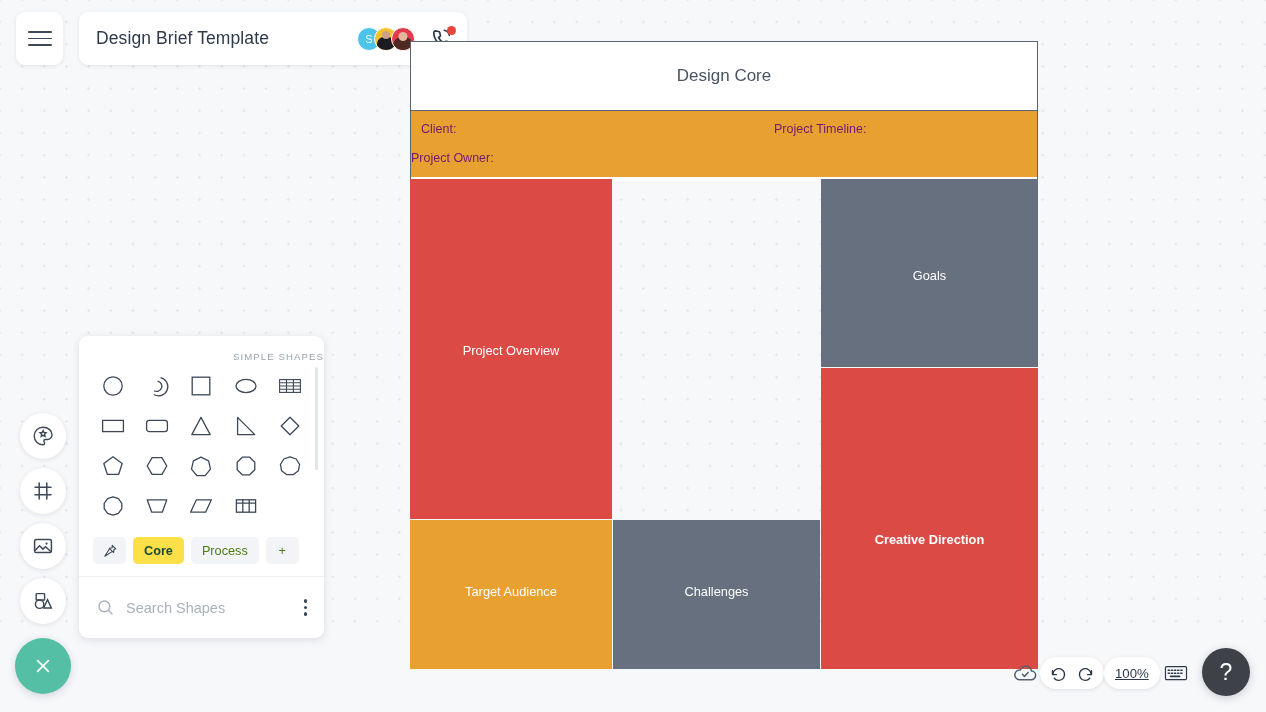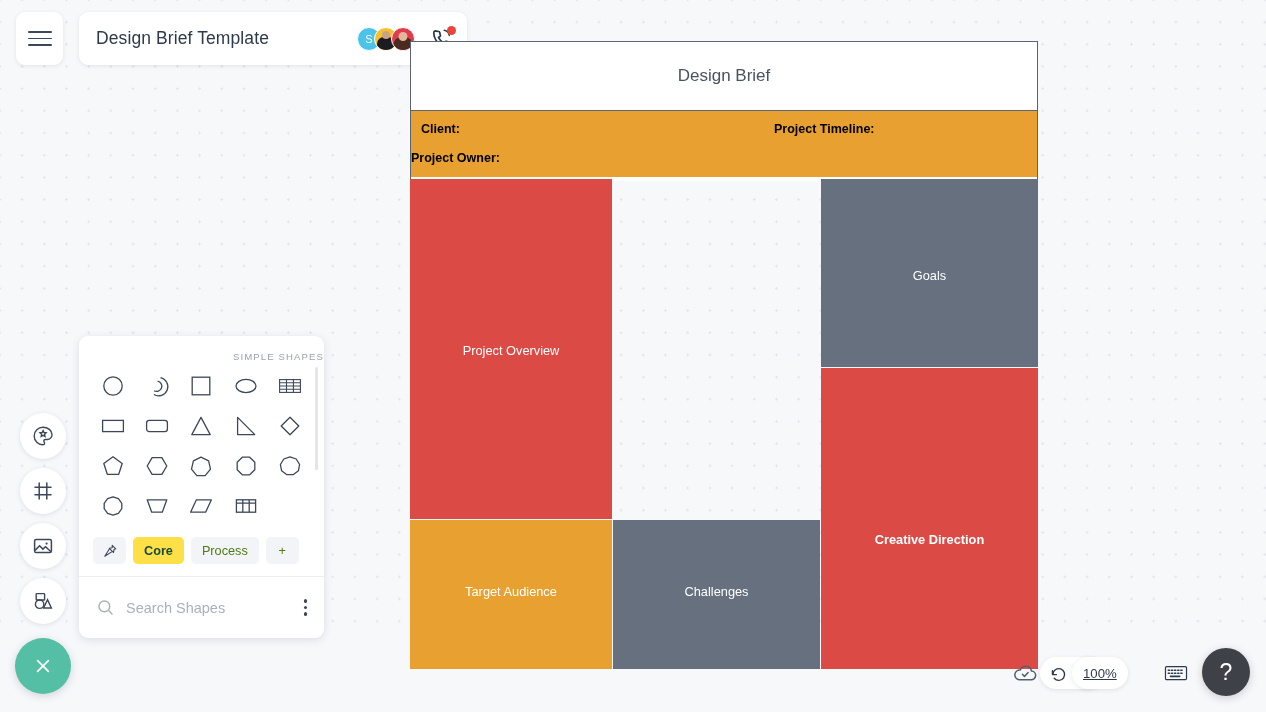--- a/index.html
+++ b/index.html
@@ -98,21 +98,21 @@
     border: 1.4px solid #5b6472;
     display: flex; align-items: center; justify-content: center;
   }
   .doc-header-title { font-size: 17px; color: #4a5361; }
   .doc-meta {
     height: 66px; background: #e8a130;
     border-left: 1.4px solid #5b6472;
     border-right: 1.4px solid #5b6472;
     position: relative;
   }
-  .meta-cell { position: absolute; color: #000000; font-size: 12.5px; font-weight: bold; }
+  .meta-cell { position: absolute; color: #701a75; font-size: 12.5px; }
   .meta-client   { left: 10px;  top: 11px; }
   .meta-timeline { left: 363px; top: 11px; }
   .meta-owner    { left: 0;  top: 40px; }
   .doc-rule { height: 4px; background: #fff; border-left: 1.4px solid #5b6472; border-right: 1.4px solid #5b6472;}
 
   .grid-wrap {
     position: absolute; left: 410px; top: 179px;
     width: 628px; height: 490px;
   }
   .blk {
@@ -198,21 +198,21 @@
 
   
   .cloud-icon { position: absolute; left: 1012px; top: 660px; }
   .undo-card {
     position: absolute; left: 1040px; top: 657px;
     height: 32px; padding: 0 9px; background: #fff; border-radius: 16px;
     box-shadow: 0 1px 4px rgba(40,50,70,.12);
     display: flex; align-items: center; gap: 8px;
   }
   .zoom-card {
-    position: absolute; left: 1072px; top: 657px;
+    position: absolute; left: 1104px; top: 657px;
     height: 32px; min-width: 52px; padding: 0 11px;
     background: #fff; border-radius: 16px;
     box-shadow: 0 1px 4px rgba(40,50,70,.12);
     display: flex; align-items: center; justify-content: center;
     font-size: 13.2px; color: #2d3a4b; text-decoration: underline;
   }
   .kbd-icon { position: absolute; left: 1164px; top: 662px; }
   .help-fab {
     position: absolute; left: 1202px; top: 648px;
     width: 48px; height: 48px; border-radius: 50%;
@@ -248,21 +248,21 @@
           <path d="M5.5 3.8c-.9 0-1.7.8-1.7 1.8 0 8 6.6 14.6 14.6 14.6 1 0 1.8-.8 1.8-1.8v-2.3c0-.5-.3-.9-.8-1l-3.1-.8c-.4-.1-.9.1-1.1.5l-.9 1.5c-2.6-1.2-4.7-3.3-5.9-5.9l1.5-.9c.4-.2.6-.7.5-1.1l-.8-3.1c-.1-.5-.5-.8-1-.8z"></path>
           <path d="M14.2 3.3c2.6.5 4.6 2.5 5.1 5.1" stroke-width="1.5"></path>
         </svg>
         <div class="call-dot"></div>
       </div>
     </div>
   </div>
 
   <div class="canvas-doc">
     <div class="doc-header">
-      <div class="doc-header-title">Design Brief</div>
+      <div class="doc-header-title">Design Core</div>
     </div>
     <div class="doc-meta">
       <div class="meta-cell meta-client">Client:</div>
       <div class="meta-cell meta-timeline">Project Timeline:</div>
       <div class="meta-cell meta-owner">Project Owner:</div>
     </div>
     <div class="doc-rule"></div>
   </div>
 
   <div class="grid-wrap">

